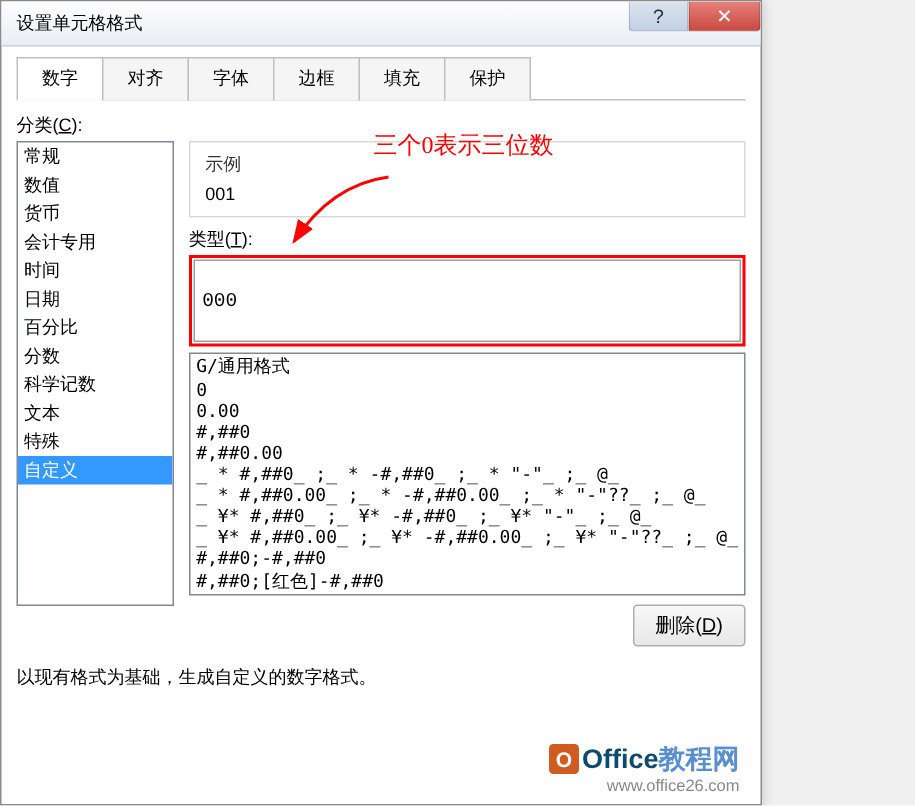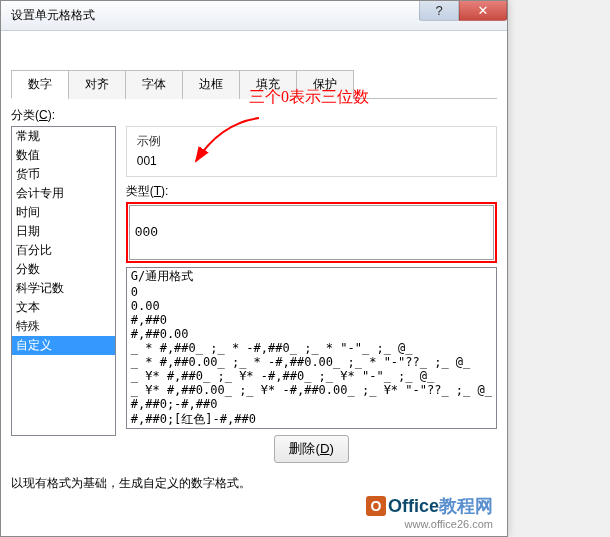--- a/index.html
+++ b/index.html
@@ -55,21 +55,20 @@
     }
     .content {
       padding: 6px 10px 10px 10px;
       height: calc(100% - 30px);
       position: relative;
     }
     .tabs {
       display: flex;
       border-bottom: 1px solid #bfbfbf;
       margin-bottom: 8px;
-      margin-top: 32px;
     }
     .tab {
       padding: 5px 16px;
       border: 1px solid #bfbfbf;
       border-bottom: none;
       background: #f5f5f5;
       margin-right: -1px;
       position: relative;
       top: 1px;
       cursor: pointer;
@@ -135,21 +134,21 @@
       overflow-y: scroll;
       font-family: "SimSun", monospace;
     }
     .fmt-item {
       padding: 0 4px;
       white-space: nowrap;
       cursor: pointer;
     }
     .delete-row {
       display: flex;
-      justify-content: center;
+      justify-content: flex-end;
       margin-top: 6px;
     }
     .btn {
       border: 1px solid #acacac;
       background: linear-gradient(#f8f8f8, #e8e8e8);
       padding: 4px 14px;
       border-radius: 3px;
       cursor: pointer;
     }
     .hint-text {

